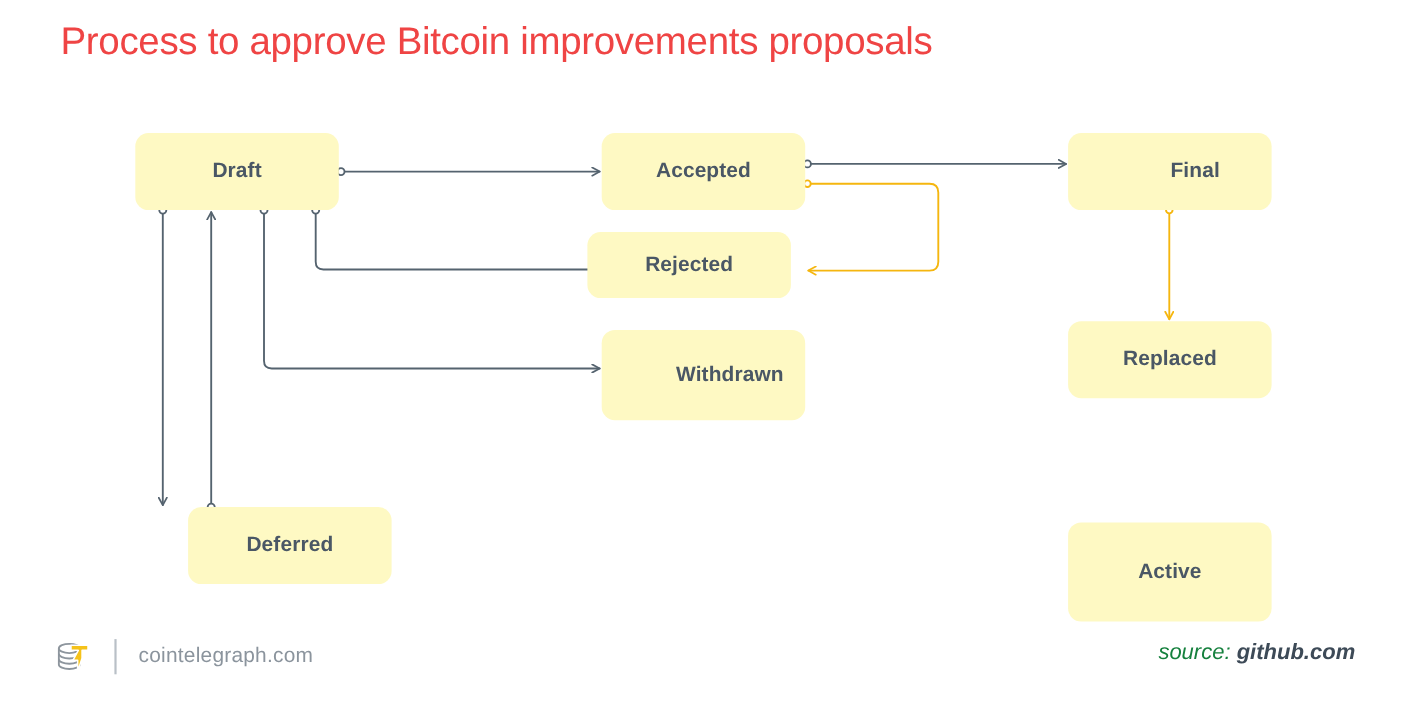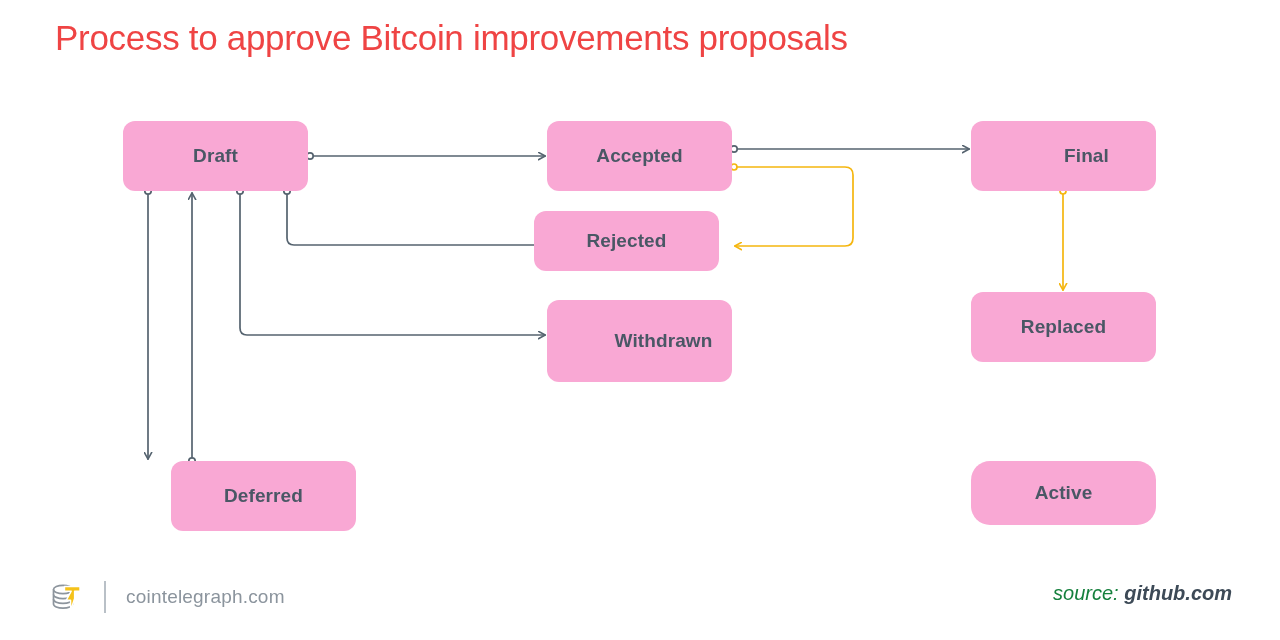--- a/index.html
+++ b/index.html
@@ -45,21 +45,21 @@
   .edges {
     position: absolute;
     left: 0;
     top: 0;
     width: 1280px;
     height: 560px;
     overflow: visible;
   }
   .node {
     position: absolute;
-    background: #f9a8d4;
+    background: #fef9c3;
     border-radius: 12px;
     display: flex;
     align-items: center;
     justify-content: center;
     color: #4a5765;
     font-size: 19px;
     font-weight: bold;
     letter-spacing: 0.1px;
     box-sizing: border-box;
   }
@@ -190,21 +190,21 @@
     </div>
 
     <div class="node" style="left:547px;top:300px;width:185px;height:82px;padding-left:48px;">
       <span class="node-label">Withdrawn</span>
     </div>
 
     <div class="node" style="left:123px;top:461px;width:185px;height:70px;margin-left:48px;">
       <span class="node-label">Deferred</span>
     </div>
 
-    <div class="node" style="left:971px;top:461px;width:185px;height:64px;border-radius:19px;">
+    <div class="node" style="left:971px;top:475px;width:185px;height:90px;">
       <span class="node-label">Active</span>
     </div>
 
   </div>
 
   <div class="footer">
 
     <div class="footer-left">
       <svg class="logo-mark" viewBox="0 0 40 40" xmlns="http://www.w3.org/2000/svg">
         <g stroke="#8d959d" stroke-width="1.7" fill="none">

